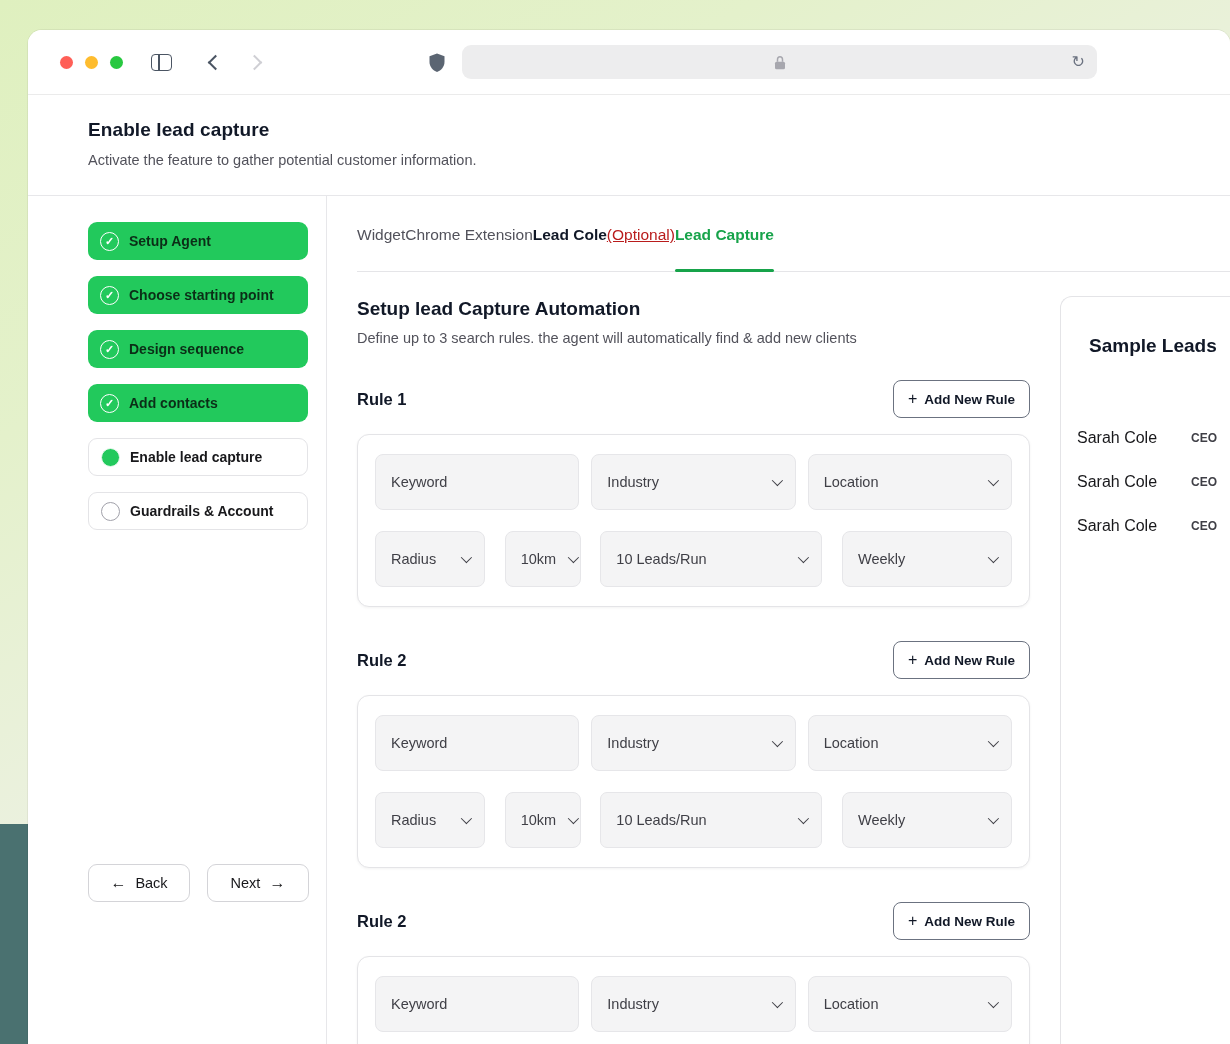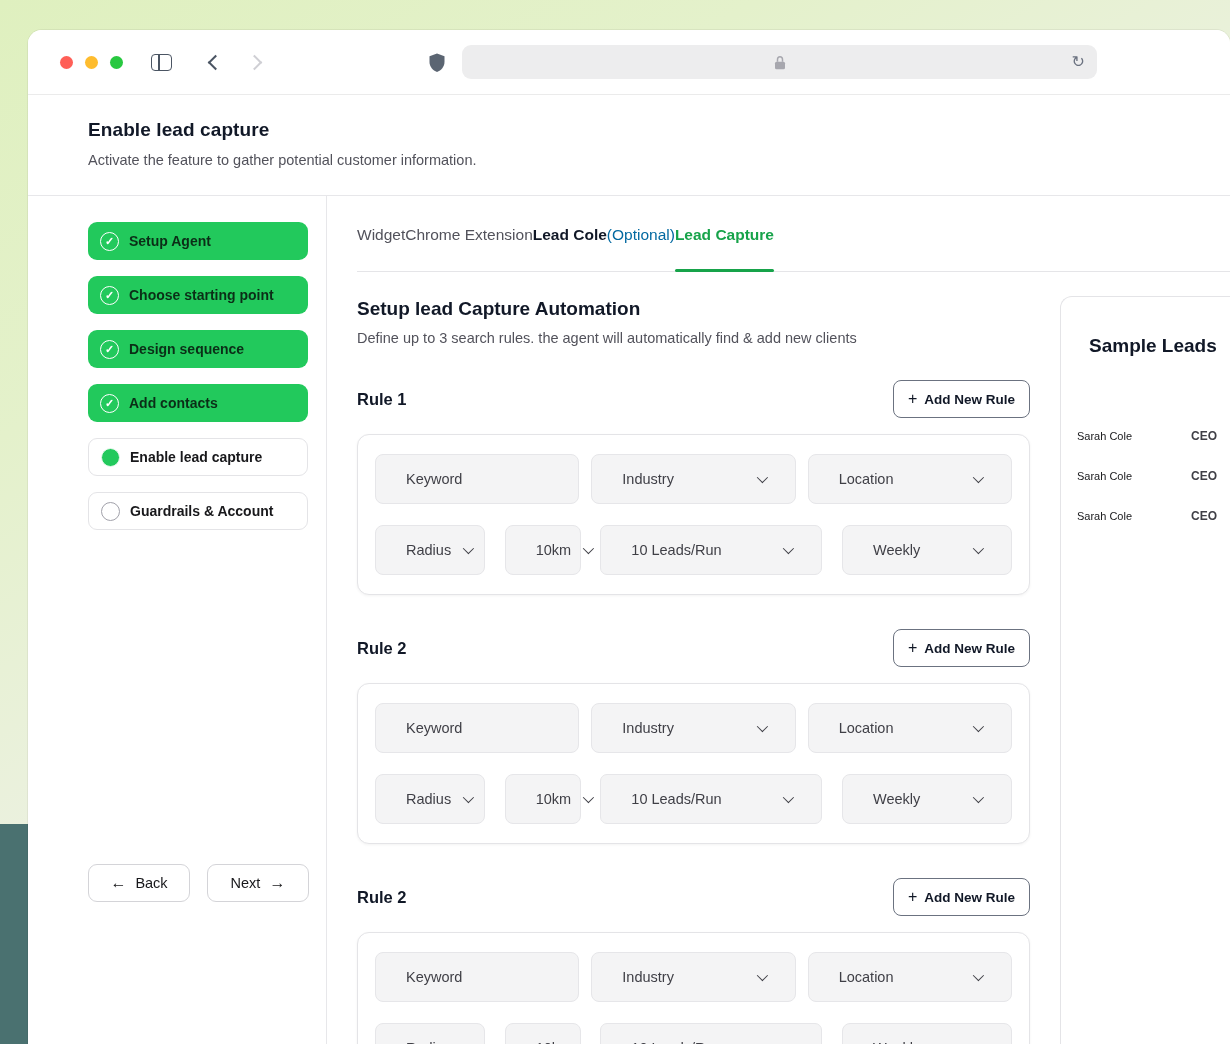--- a/index.html
+++ b/index.html
@@ -49,48 +49,48 @@
   .step.todo .ring{border:1.7px solid #a1a1aa;background:#fff;}
   .nav-buttons{position:absolute;left:60px;top:668px;display:flex;gap:17px;}
   .nav-btn{width:102px;height:38px;border:1px solid #d4d4d8;border-radius:9px;background:#fff;display:flex;align-items:center;justify-content:center;gap:9px;font-size:14.5px;color:#18181b;font-family:inherit;cursor:pointer;}
   .nav-arrow{font-size:16px;line-height:1;color:#18181b;}
 
   
   .main{flex:1;padding-left:30px;position:relative;}
   .tabs{display:flex;align-items:flex-end;height:76px;border-bottom:1px solid #e5e5e8;}
   .tab{padding-bottom:27px;font-size:15.5px;color:#52525b;position:relative;cursor:pointer;white-space:nowrap;}
   .tab.bold{color:#111827;font-weight:700;}
-  .tab .suffix{color:#0369a1;font-weight:400;}
+  .tab .suffix{color:#b91c1c;font-weight:400;text-decoration:underline;}
   .tab.active{color:var(--green-dark);font-weight:700;}
   .tab.active::after{content:"";position:absolute;left:0;right:0;bottom:-1px;height:3px;border-radius:2px;background:var(--green-dark);}
 
   .main-inner{width:673px;padding-top:26px;}
   .section-title{font-size:19px;font-weight:700;}
   .section-sub{margin-top:10px;font-size:14.5px;color:#52525b;}
 
   .rule-head{margin-top:34px;display:flex;align-items:center;justify-content:space-between;gap:24px;}
   .rule-title{font-size:16.5px;font-weight:700;}
   .add-rule{height:38px;padding:0 14px;border:1px solid #6b7280;border-radius:8px;background:#fff;display:flex;align-items:center;gap:7px;font-size:13.5px;font-weight:700;color:#111827;font-family:inherit;cursor:pointer;}
   .plus{font-size:16px;font-weight:400;line-height:1;}
 
   .card{margin-top:16px;border:1px solid #e4e4e7;border-radius:12px;padding:19px 17px;box-shadow:0 1px 3px rgba(0,0,0,.05);background:#fff;}
   .frow{display:flex;gap:12px;}
   .frow + .frow{margin-top:21px;}
-  .field{height:50px;background:#f4f4f5;border:1px solid #e6e6e9;border-radius:8px;display:flex;align-items:center;justify-content:space-between;padding:0 30px;font-size:14.5px;color:#3f3f46;cursor:pointer;}
+  .field{height:56px;background:#f4f4f5;border:1px solid #e6e6e9;border-radius:8px;display:flex;align-items:center;justify-content:space-between;padding:0 15px;font-size:14.5px;color:#3f3f46;cursor:pointer;}
   .frow1 .field{flex:1;}
   .frow2{justify-content:space-between;gap:0;}
   .w-radius{width:110px;}.w-dist{width:76px;}.w-leads{width:222px;border-radius:7px;}.w-freq{width:170px;}
   .chev-down{width:8px;height:8px;border-right:1.7px solid #3f3f46;border-bottom:1.7px solid #3f3f46;transform:rotate(45deg) translateY(-2px);flex:none;margin-left:12px;}
 
   
   .leads-panel{position:absolute;left:1032px;top:266px;width:172px;height:748px;background:#fff;border:1px solid #e4e4e7;border-right:none;border-bottom:none;border-radius:12px 0 0 0;overflow:hidden;}
   .leads-title{padding:38px 0 0 28px;font-size:19px;font-weight:700;white-space:nowrap;}
   .leads-list{margin-top:72px;padding-left:16px;}
   .lead-row{display:flex;align-items:center;margin-bottom:26px;}
-  .lead-name{width:114px;font-size:11px;color:#18181b;}
+  .lead-name{width:114px;font-size:16px;color:#18181b;}
   .lead-role{font-size:12px;color:#3f3f46;font-weight:600;}
 </style>
 </head>
 <body>
 
 <div class="teal-block"></div>
 
 <div class="window">
 
   <div class="toolbar">

